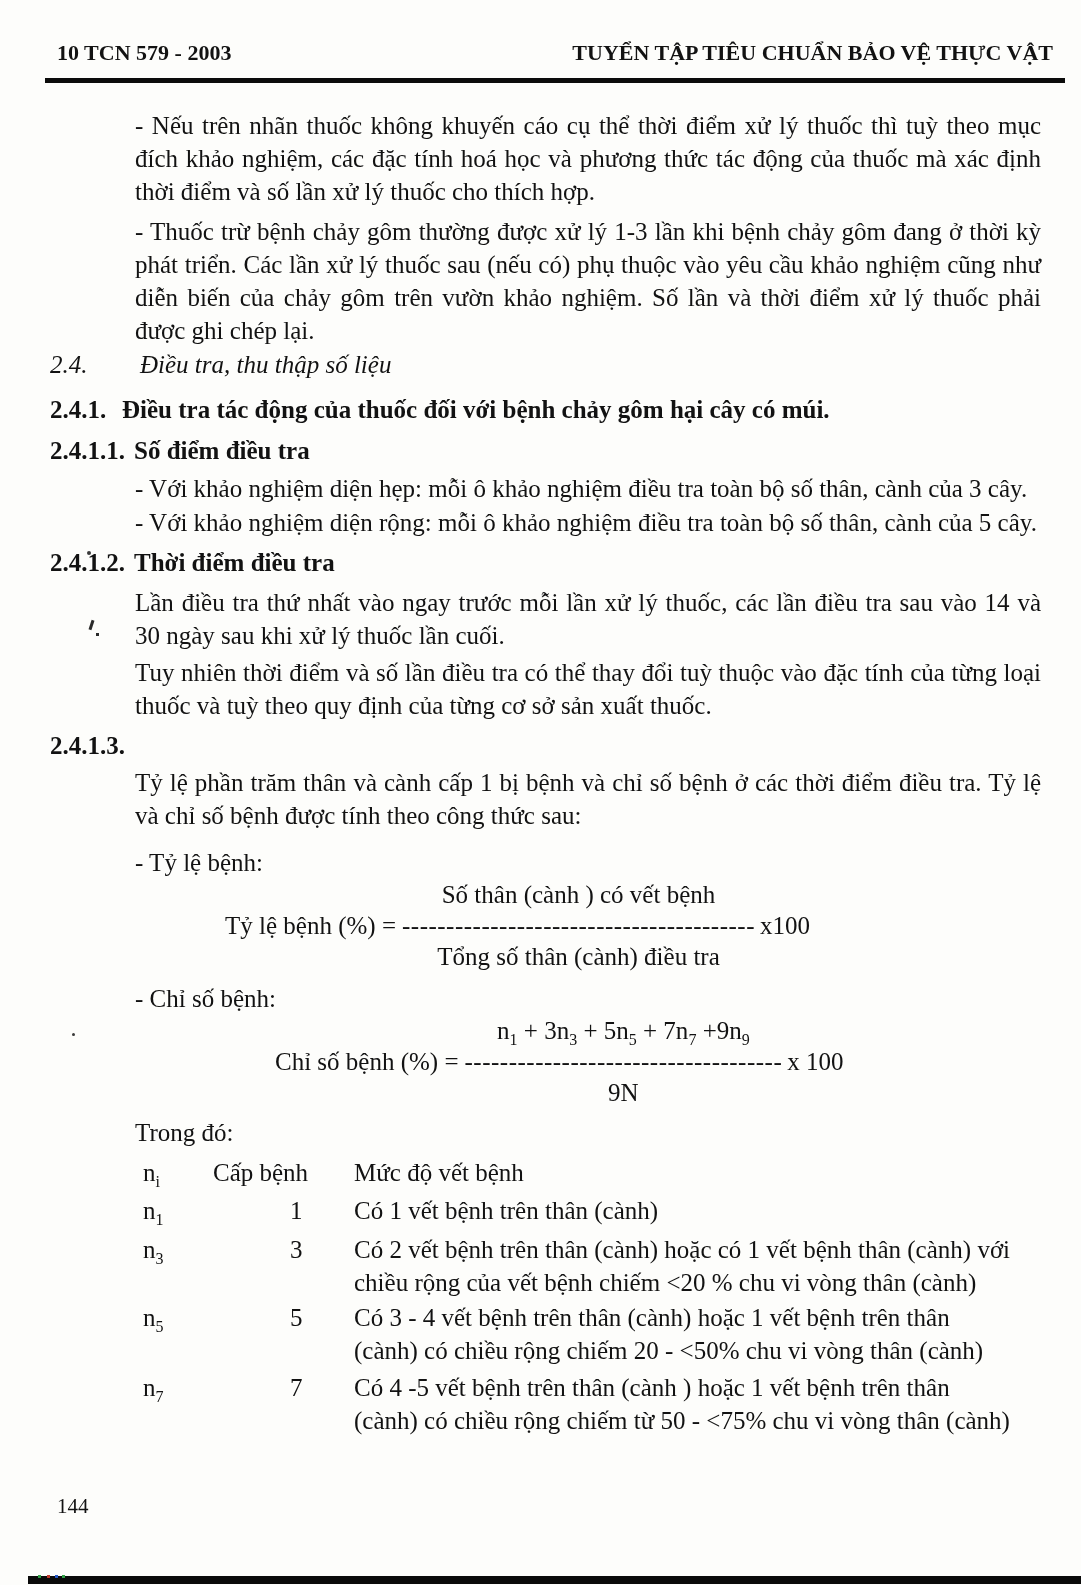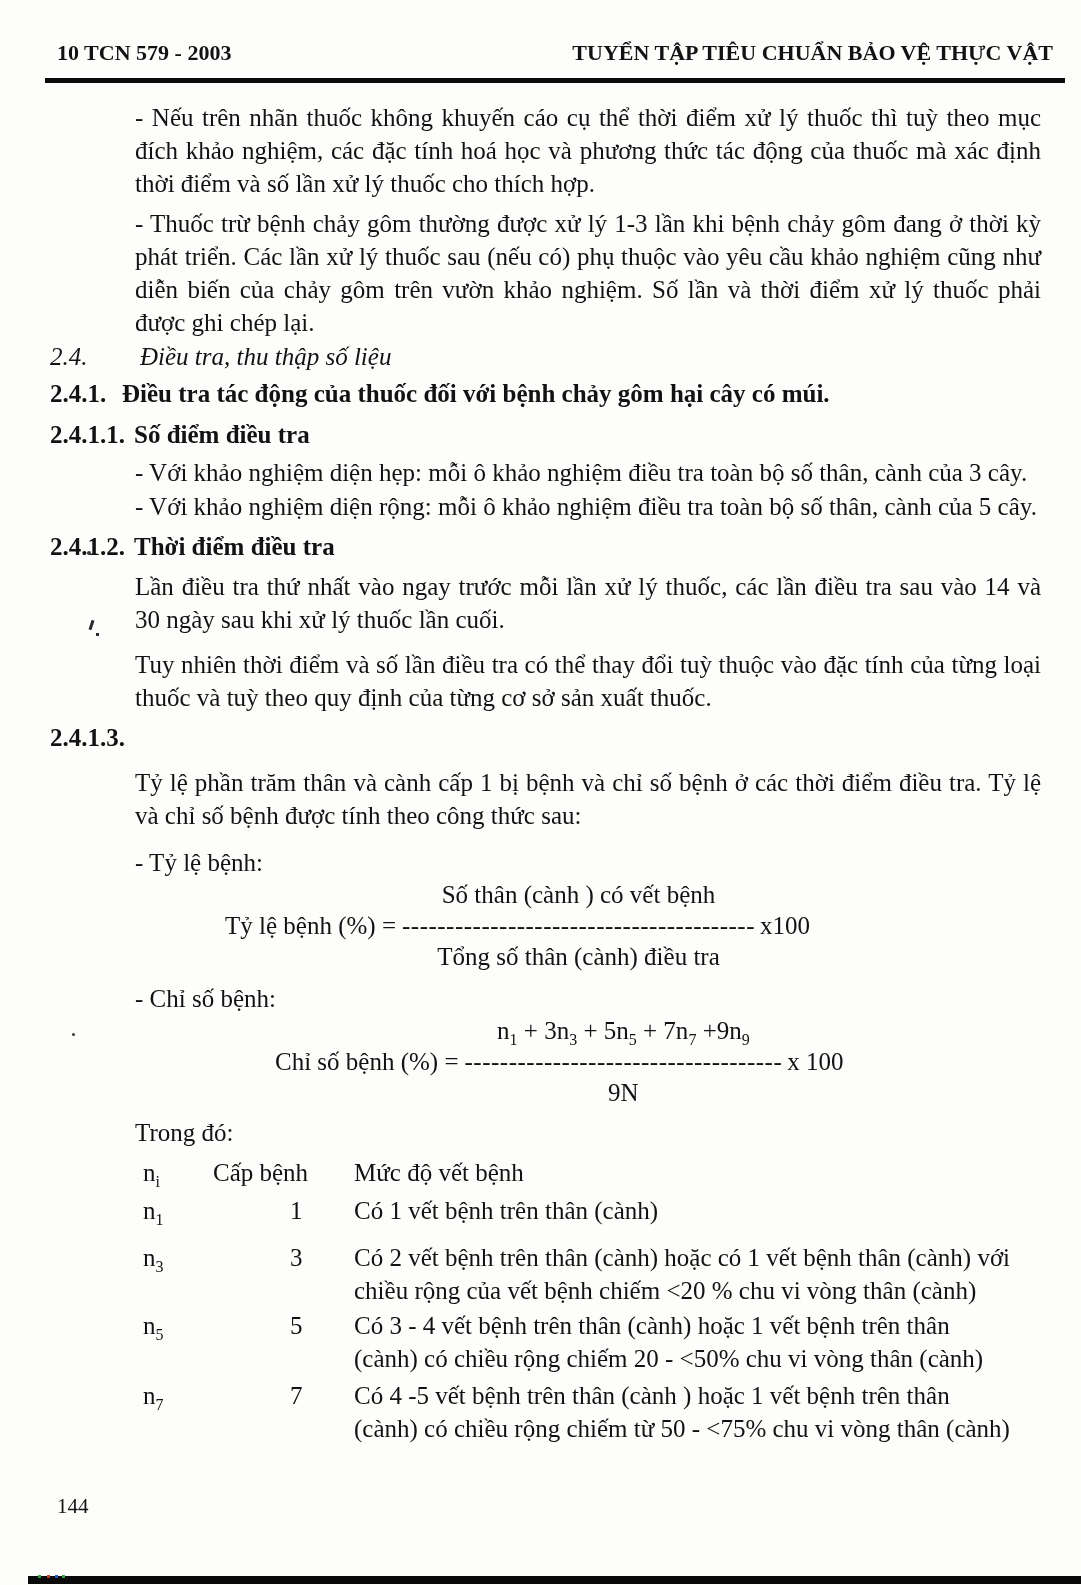--- a/index.html
+++ b/index.html
@@ -24,37 +24,37 @@
     background: #0b0b0b;
   }
   .main { position: absolute; top: 97px; left: 50px; width: 992px; }
   .p { margin-left: 85px; width: 906px; text-align: justify; }
   .p.noj { text-align: left; }
   .heading { display: flex; font-weight: bold; }
   .h24 { font-weight: normal; font-style: italic; }
   .h24 .num { width: 90px; flex: 0 0 auto; }
   .h241 .num { width: 72px; flex: 0 0 auto; }
   .hx .ht { margin-left: 9px; }
-  .mt3 { margin-top: 4px; } .mt7 { margin-top: 7px; } .mt1 { margin-top: 1px; }
-  .mt8 { margin-top: 8px; } .mt5 { margin-top: 5px; } .mt4 { margin-top: 12px; }
+  .mt3 { margin-top: 12px; } .mt7 { margin-top: 7px; } .mt1 { margin-top: 1px; }
+  .mt8 { margin-top: 8px; } .mt5 { margin-top: 5px; } .mt4 { margin-top: 4px; }
   .mt14 { margin-top: 14px; } .mt10 { margin-top: 10px; } .mt0 { margin-top: 0; }
   .formula { display: flex; align-items: center; line-height: 31px; }
   .f1 { margin-left: 175px; }
   .f2 { margin-left: 225px; }
   .formula .flabel { margin-right: 6px; white-space: nowrap; }
   .frac { display: flex; flex-direction: column; align-items: center; }
   .frac .fbar { letter-spacing: 0.5px; white-space: nowrap; }
   .formula .mult { margin-left: 5px; white-space: nowrap; }
   sub { font-size: 16px; line-height: 0; }
   .table { margin-left: 93px; }
   .trow { display: grid; grid-template-columns: 35px 176px 660px; }
   .trow .grade { padding-left: 112px; }
   .thead-row .col2 { padding-left: 35px; }
   .trow .desc { text-align: left; }
-  .mb5 { margin-bottom: 5px; } .mb6 { margin-bottom: 14px; }
+  .mb5 { margin-bottom: 5px; } .mb6 { margin-bottom: 6px; }
   .mb2 { margin-bottom: 2px; } .mb4 { margin-bottom: 4px; }
   .pagenum { position: absolute; left: 57px; top: 1490px; font-size: 21px; }
   .bottom-bar {
     position: absolute; left: 28px; right: 0; top: 1576px; height: 8px;
     background: #0a0a0a;
   }
   .speck { position: absolute; width: 3px; height: 3px; top: 1575px; }
   .art-dot { position: absolute; background: #3a3a3a; border-radius: 50%; }
   .art-quote {
     position: absolute; left: 90px; top: 620px; width: 3px; height: 10px;

